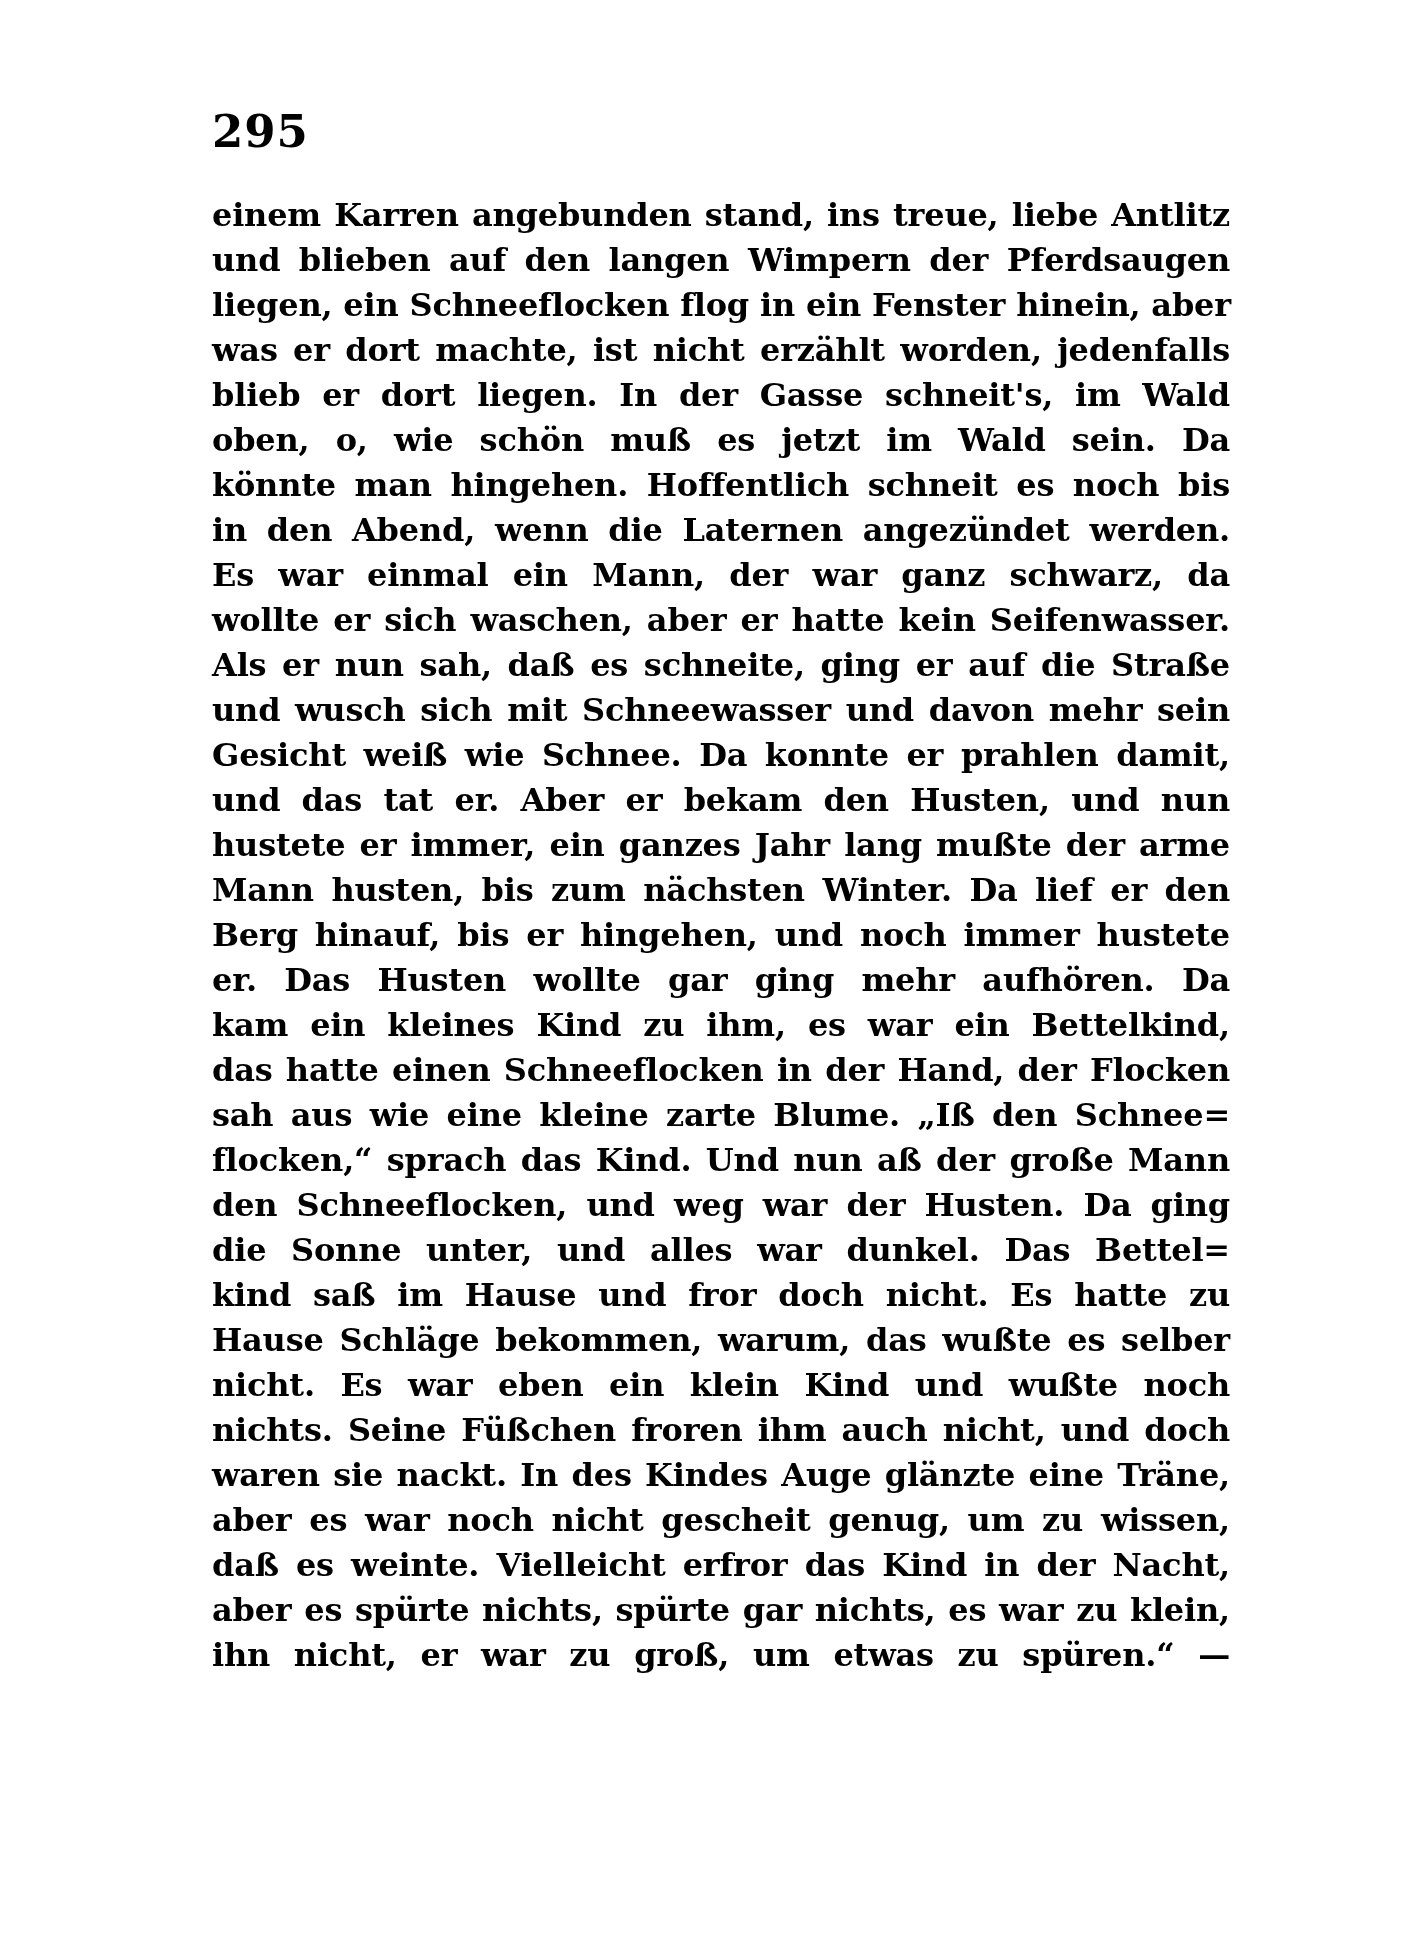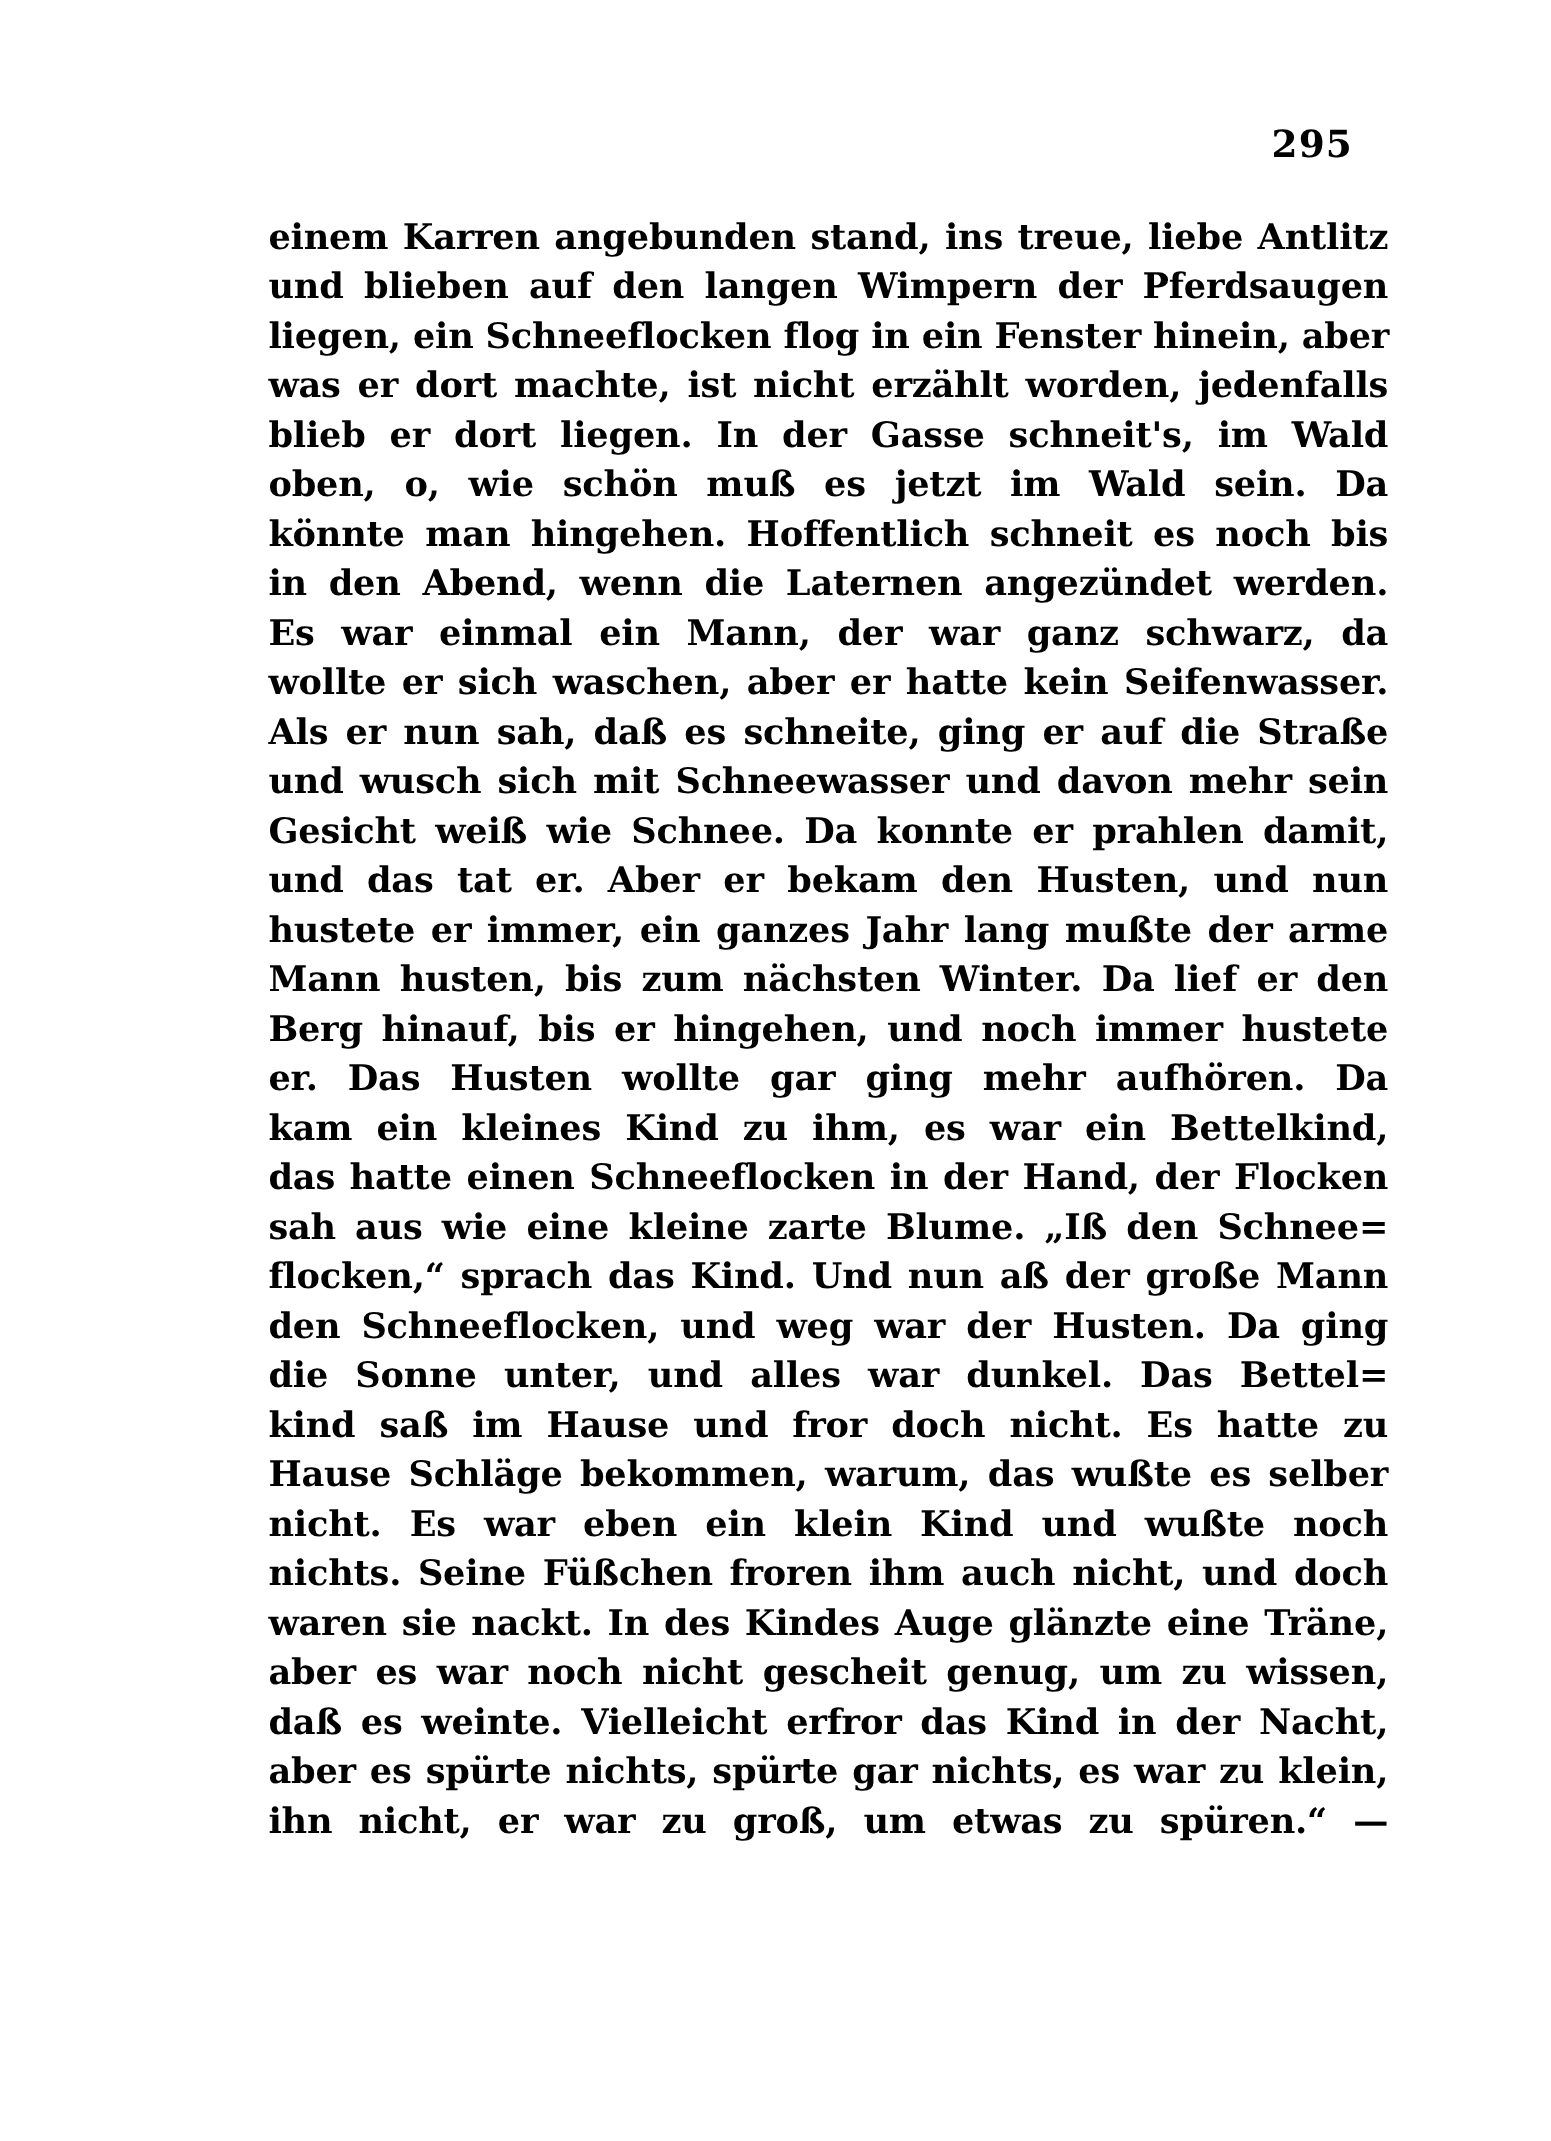--- a/index.html
+++ b/index.html
@@ -14,35 +14,34 @@
     background: #ffffff;
     overflow: hidden;
     font-family: "DejaVu Serif", "Liberation Serif", serif;
     color: #000000;
   }
   .page-number {
     position: absolute;
     top: 114px;
     left: 212px;
     width: 1018px;
-    text-align: right;
-    font-size: 34px;
+    text-align: left;
+    font-size: 45px;
     line-height: 36px;
     font-weight: bold;
     letter-spacing: 1px;
   }
   .text-block {
     position: absolute;
     top: 193px;
     left: 212px;
     width: 1018px;
     font-size: 32px;
     font-weight: bold;
     letter-spacing: -0.2px;
-    margin-left: 32px;
   }
   .text-line {
     height: 45px;
     line-height: 45px;
     text-align: justify;
     text-align-last: justify;
     white-space: nowrap;
   }
   
   .text-line::after {

